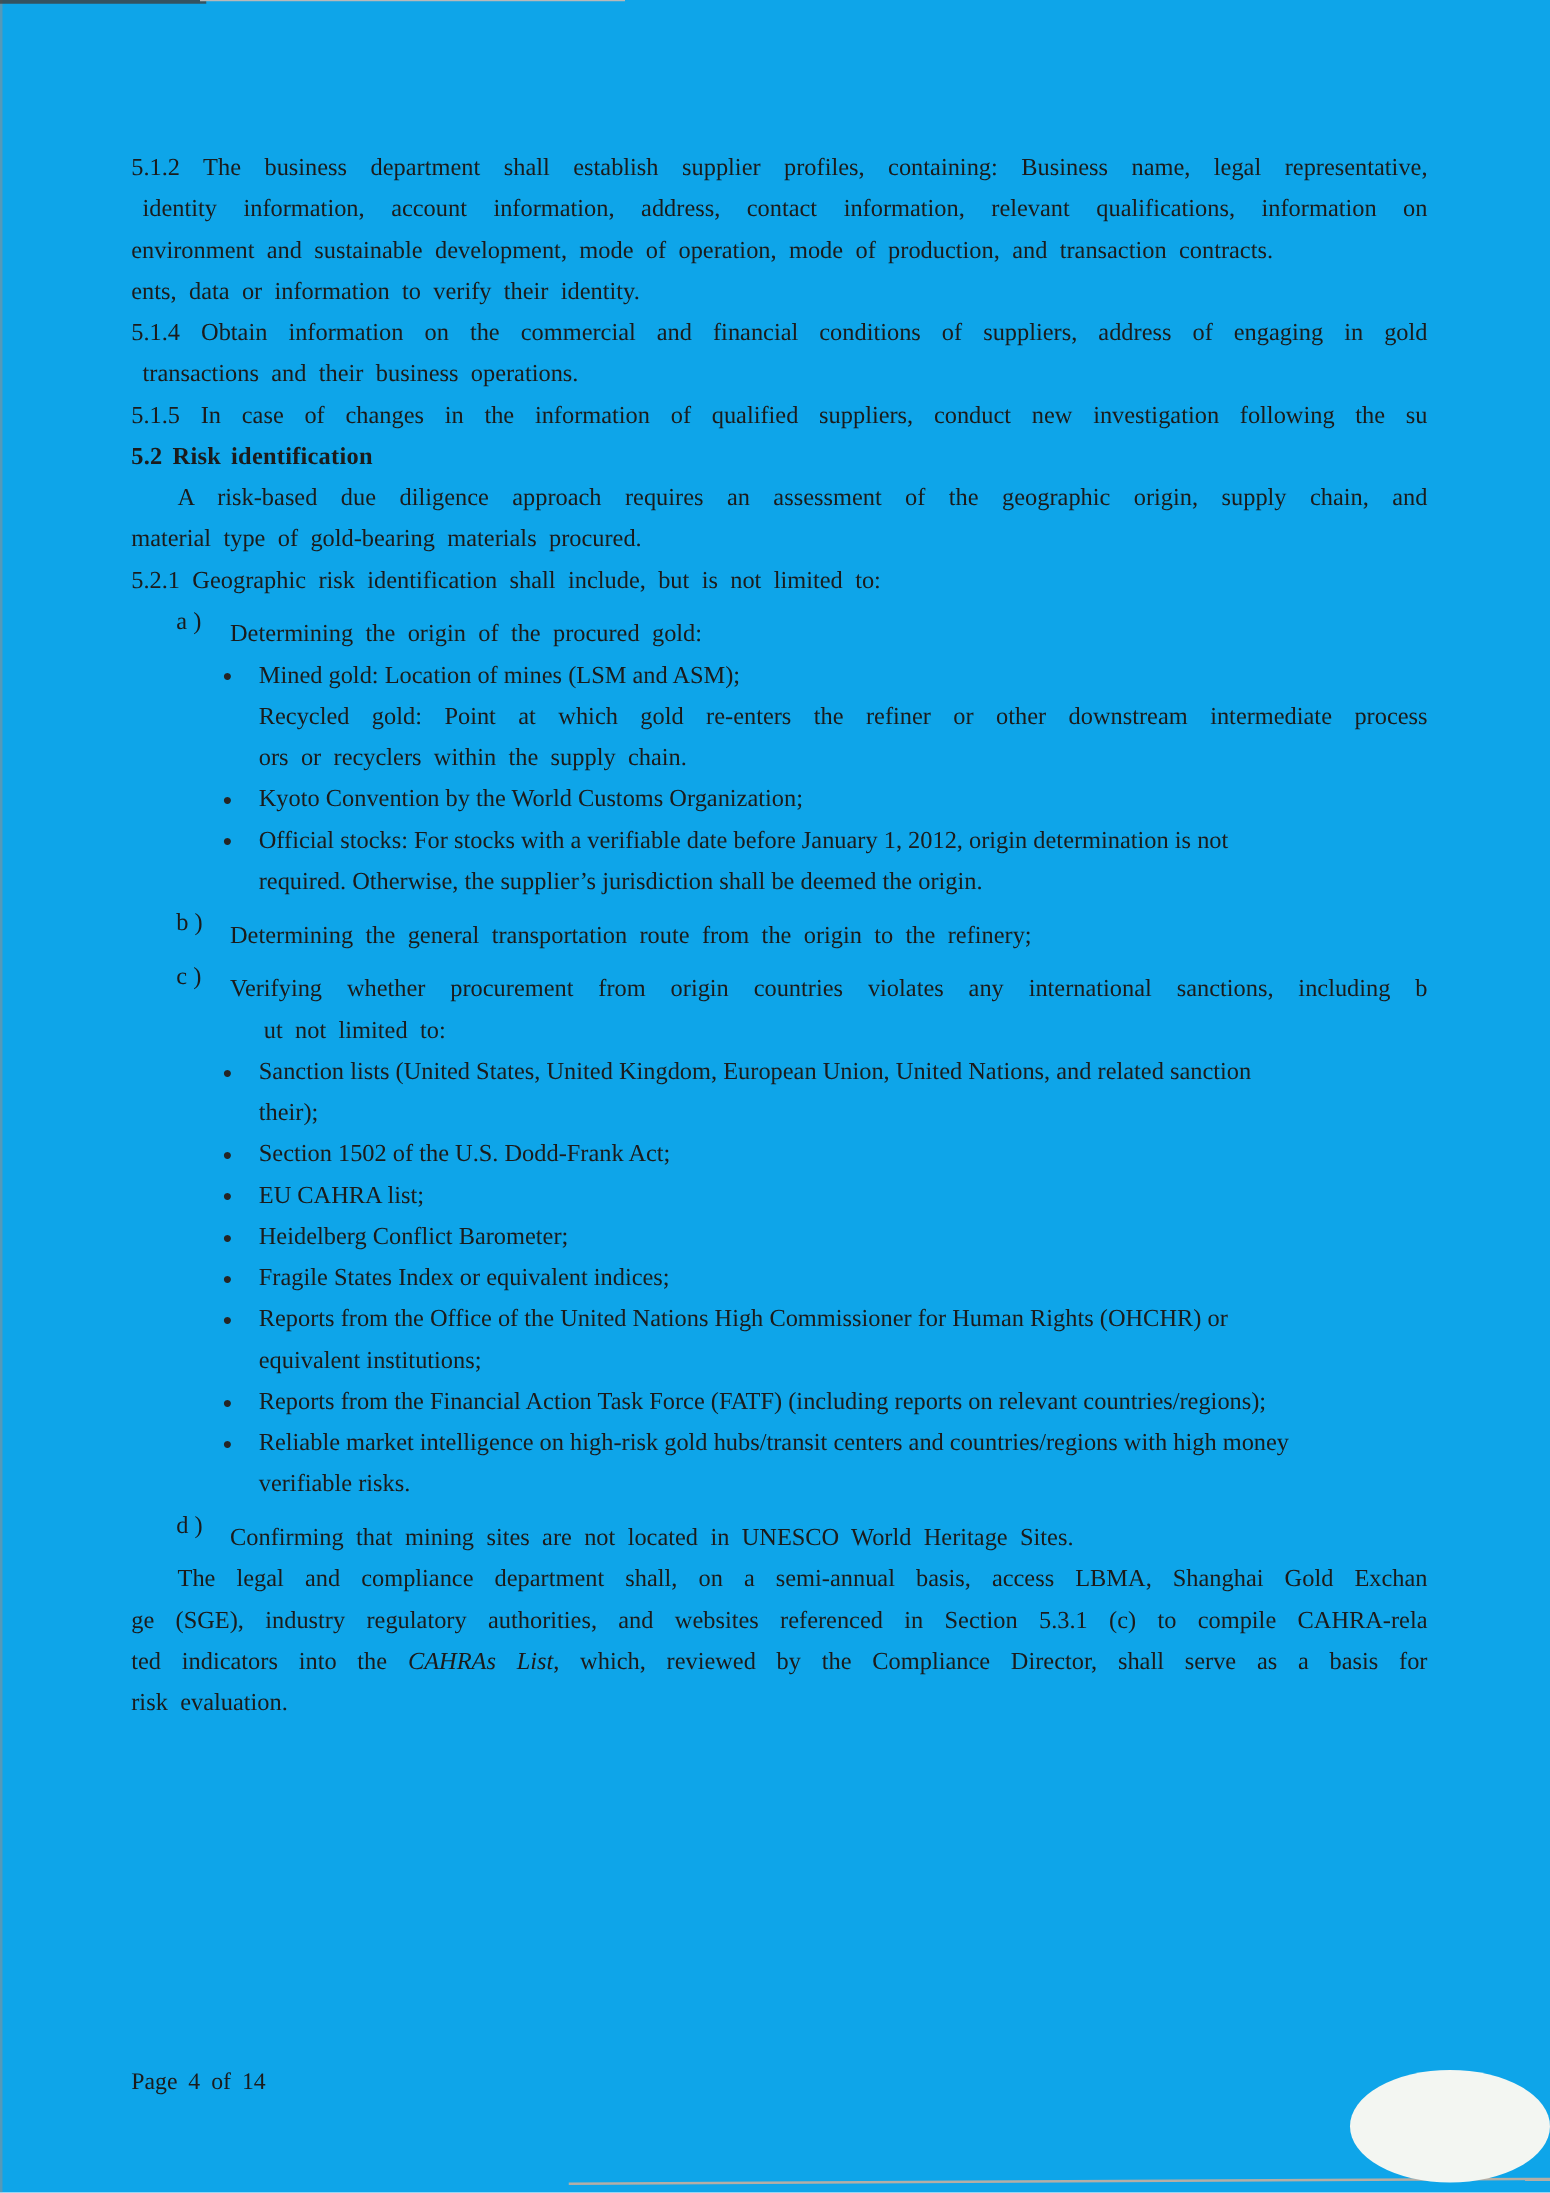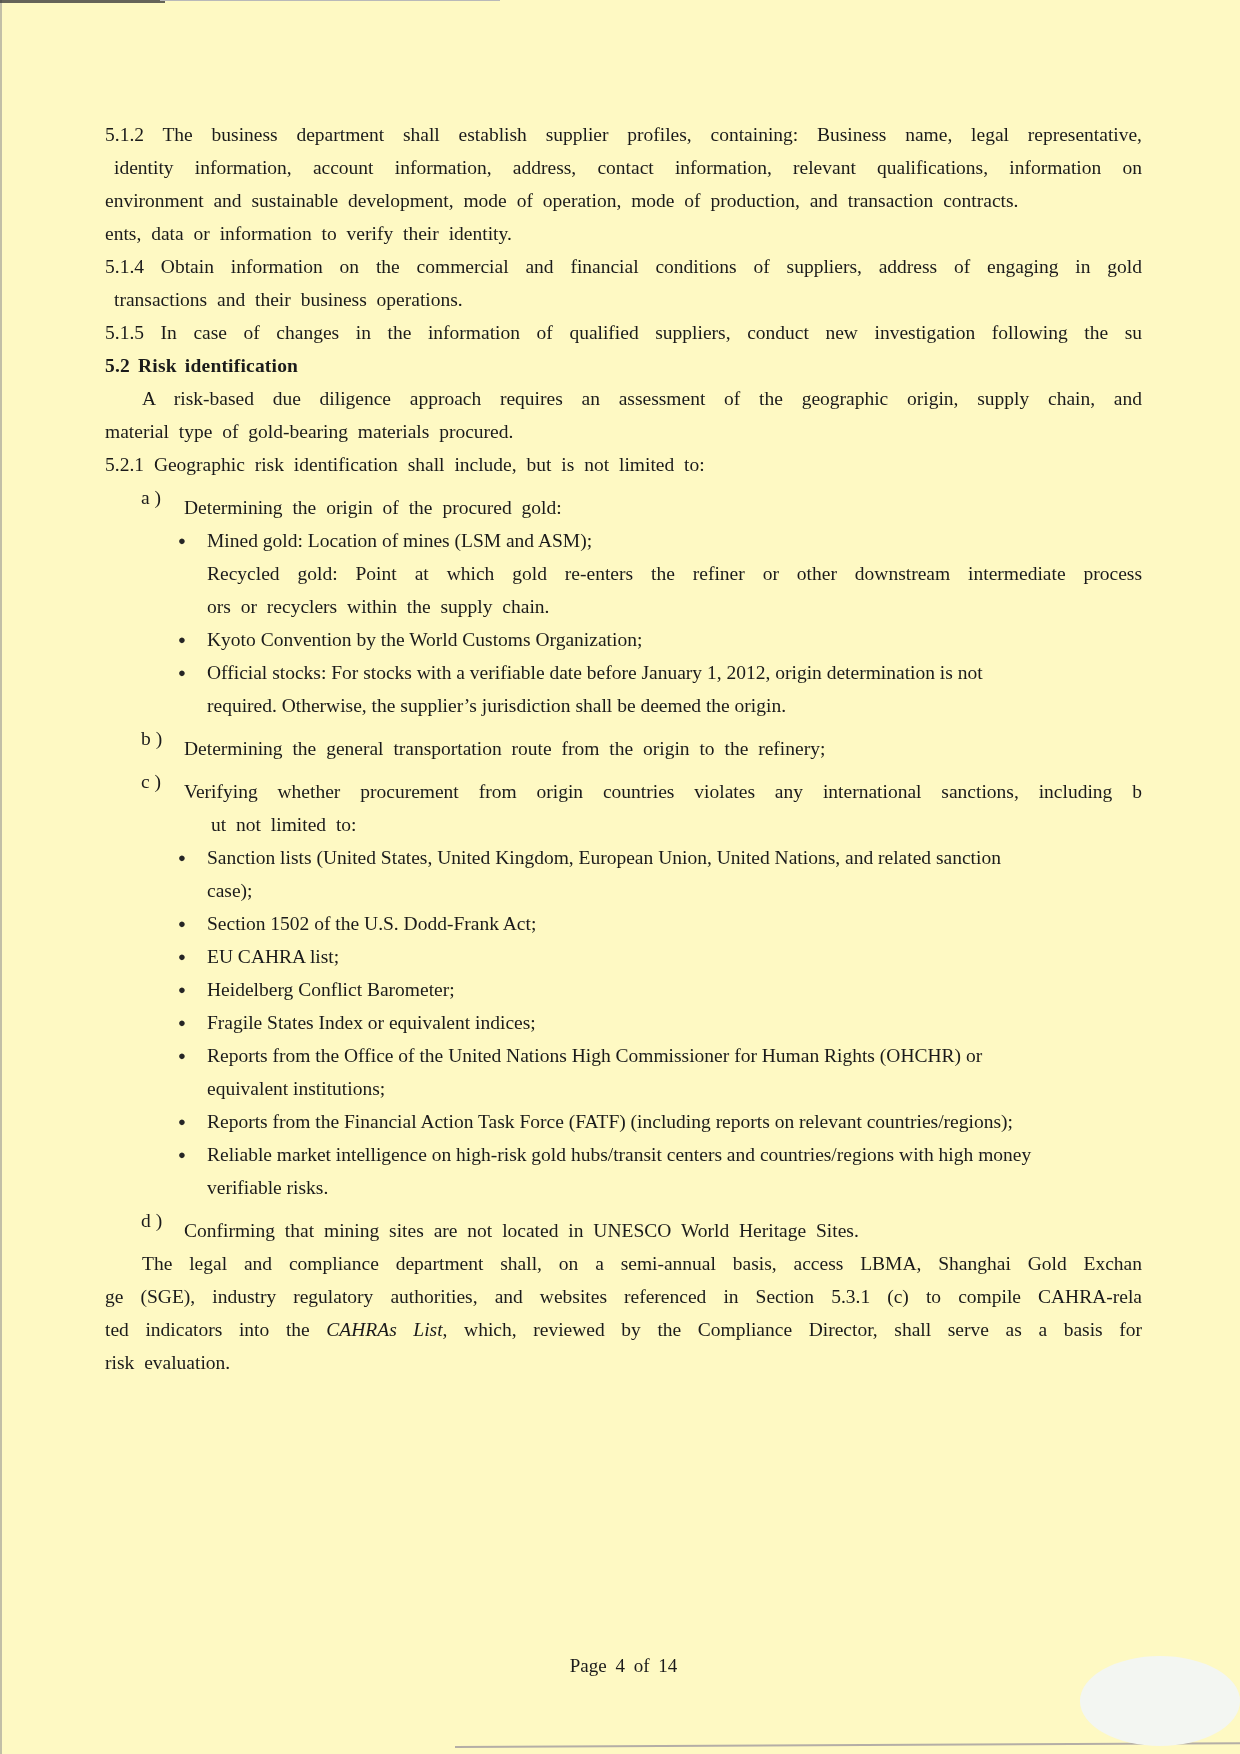--- a/index.html
+++ b/index.html
@@ -1,20 +1,20 @@
 <!DOCTYPE html>
 <html><head>
 <meta charset="utf-8">
 <style>
   html, body { margin: 0; padding: 0; background: #ffffff; }
   .page {
     position: relative;
     width: 1240px;
     height: 1754px;
-    background: #fef9c3;
+    background: #0ea5e9;
     overflow: hidden;
     font-family: "Liberation Serif", "DejaVu Serif", serif;
     color: #1b1b1b;
   }
   
   .edge-left   { position: absolute; left: 0; top: 0; width: 2px; height: 100%; background: #8f8f8f; opacity: .55; }
   .edge-top    { position: absolute; left: 0; top: 0; width: 165px; height: 3px; background: #3f3f3f; opacity: .8; }
   .edge-top2   { position: absolute; left: 160px; top: 0; width: 340px; height: 1px; background: #b9b9b9; }
   .edge-bottom { position: absolute; left: 455px; top: 1746px; width: 790px; height: 2px; background: #b4aea6; transform: rotate(-0.28deg); transform-origin: left center; }
   .smudge-br   { position: absolute; right: 0; bottom: 8px; width: 160px; height: 90px; background: #f3f6f2; border-radius: 50%; }
@@ -44,21 +44,20 @@
   .dot { flex: none; width: 29px; font-size: 13px; line-height: 33px; color: #252525; }
   .b-text { flex: 1 1 auto; min-width: 0; }
 
   .it { font-style: italic; }
 
   .footer {
     position: absolute;
     left: 105px;
     top: 1655px;
     width: 1037px;
-    text-align: center;
     font-size: 19px;
     word-spacing: 4px;
     color: #1b1b1b;
   }
 </style>
 </head>
 <body>
 
 <div class="page">
   <div class="edge-left"></div>
@@ -146,21 +145,21 @@
       <div class="li-text">
         <div class="line st">Verifying whether procurement from origin countries violates any international sanctions, including b</div>
         <div class="line ws li-cont">ut not limited to:</div>
       </div>
     </div>
 
     <div class="bullet">
       <span class="dot">●</span>
       <div class="b-text">
         <div class="line">Sanction lists (United States, United Kingdom, European Union, United Nations, and related sanction</div>
-        <div class="line">case);</div>
+        <div class="line">their);</div>
       </div>
     </div>
 
     <div class="bullet">
       <span class="dot">●</span>
       <div class="b-text">
         <div class="line">Section 1502 of the U.S. Dodd-Frank Act;</div>
       </div>
     </div>
 

